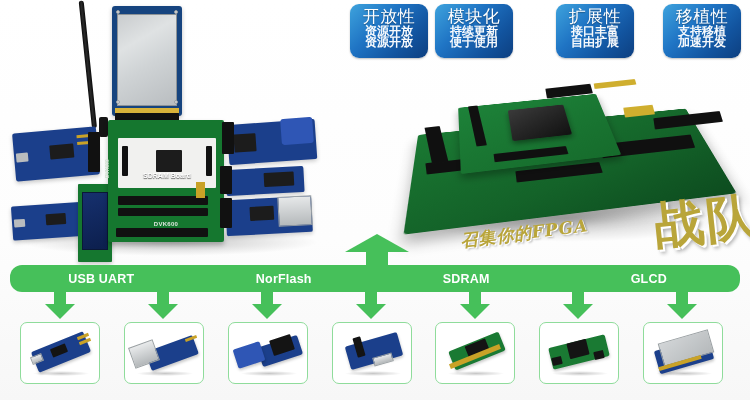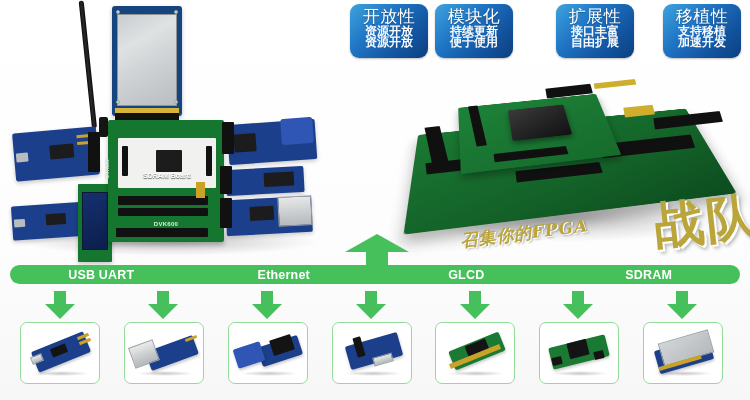--- a/index.html
+++ b/index.html
@@ -128,21 +128,21 @@
   #calligSmall{position:absolute;left:2px;top:30px;font-size:17px;font-weight:bold;
     font-style:italic;color:#b9a53a;letter-spacing:1px;
     text-shadow:1px 1px 0 #ffffff,2px 2px 2px rgba(0,0,0,.25);
     transform:rotate(-7deg);white-space:nowrap;font-family:"DejaVu Serif",serif;}
   #calligBig{position:absolute;left:196px;top:-4px;font-size:50px;font-weight:bold;
     color:#b9a53a;letter-spacing:2px;
     text-shadow:2px 2px 0 #ffffff,3px 4px 4px rgba(0,0,0,.3);
     transform:rotate(-6deg);white-space:nowrap;font-family:"DejaVu Serif",serif;}
 
   
-  #greenBar{position:absolute;left:10px;top:265px;width:730px;height:19px;
+  #greenBar{position:absolute;left:10px;top:265px;width:730px;height:27px;
     background:#46c05a;border-radius:12px;display:flex;align-items:center;}
   .gLabel{flex:1 1 0;text-align:center;color:#ffffff;font-size:12.5px;font-weight:bold;
     letter-spacing:.2px;white-space:nowrap;}
 
   
   #upArrow{position:absolute;left:345px;top:234px;width:64px;height:34px;}
   #upStem{position:absolute;left:21px;top:14px;width:22px;height:22px;background:#46c05a;}
   #upHead{position:absolute;left:0;top:0;width:0;height:0;
     border-left:32px solid transparent;border-right:32px solid transparent;
     border-bottom:18px solid #46c05a;}
@@ -291,23 +291,23 @@
     <div id="calligBig">战队</div>
   </div>
 
   <div id="upArrow">
     <div id="upHead"></div>
     <div id="upStem"></div>
   </div>
 
   <div id="greenBar">
     <div class="gLabel">USB UART</div>
-    <div class="gLabel">Ethernet</div>
+    <div class="gLabel">NorFlash</div>
+    <div class="gLabel">SDRAM</div>
     <div class="gLabel">GLCD</div>
-    <div class="gLabel">SDRAM</div>
   </div>
 
   <div class="dArrow" style="left:45px">
     <div class="dStem"></div>
       <div class="dHead"></div>
     </div>
   <div class="dArrow" style="left:148px">
     <div class="dStem"></div>
       <div class="dHead"></div>
     </div>

